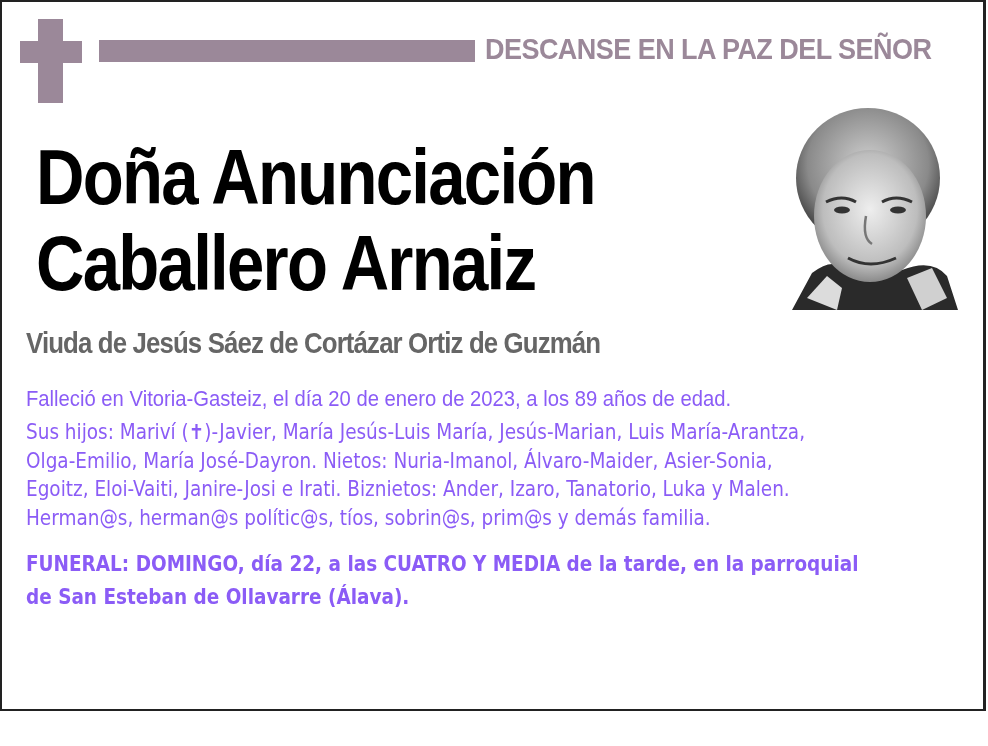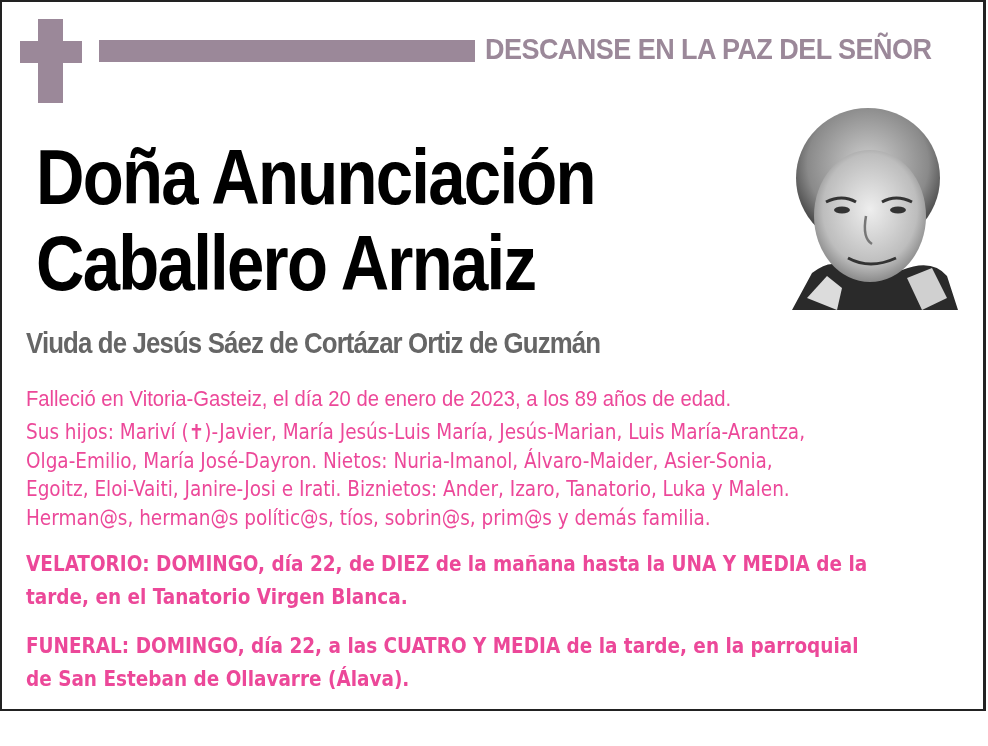--- a/index.html
+++ b/index.html
@@ -41,21 +41,21 @@
     .widow {
       position: absolute; left: 24px; top: 324px;
       font-family: "Liberation Sans", sans-serif; font-weight: bold;
       font-size: 30px; letter-spacing: -1px; color: #666;
       white-space: nowrap; transform: scaleX(0.86); transform-origin: left top;
     }
 
     .body {
       position: absolute; left: 24px; top: 382px; width: 960px;
       font-family: "DejaVu Sans Condensed", "DejaVu Sans", sans-serif;
-      font-size: 20.5px; color: #ec4899;
+      font-size: 20.5px; color: #8b5cf6;
     }
     .body p { white-space: nowrap; transform-origin: left top; }
     .died { line-height: 30px; margin-bottom: 4px; font-family: "Liberation Sans", sans-serif; font-size: 22px; transform: scaleX(0.92); }
     .family { line-height: 28.5px; margin-bottom: 16px; }
     .family span { display: block; }
     .bold { font-weight: bold; line-height: 33px; }
     .bold span { display: block; }
     .bold.gap { margin-top: 16px; }
   </style>
 </head>
@@ -107,22 +107,18 @@
   <div class="widow">Viuda de Jesús Sáez de Cortázar Ortiz de Guzmán</div>
 
   <div class="body">
     <p class="died">Falleció en Vitoria-Gasteiz, el día 20 de enero de 2023, a los 89 años de edad.</p>
     <p class="family">
       <span>Sus hijos: Mariví (✝)-Javier, María Jesús-Luis María, Jesús-Marian, Luis María-Arantza,</span>
       <span>Olga-Emilio, María José-Dayron. Nietos: Nuria-Imanol, Álvaro-Maider, Asier-Sonia,</span>
       <span>Egoitz, Eloi-Vaiti, Janire-Josi e Irati. Biznietos: Ander, Izaro, Tanatorio, Luka y Malen.</span>
       <span>Herman@s, herman@s polític@s, tíos, sobrin@s, prim@s y demás familia.</span>
     </p>
-    <p class="bold">
-      <span>VELATORIO: DOMINGO, día 22, de DIEZ de la mañana hasta la UNA Y MEDIA de la</span>
-      <span>tarde, en el Tanatorio Virgen Blanca.</span>
-    </p>
     <p class="bold gap">
       <span>FUNERAL: DOMINGO, día 22, a las CUATRO Y MEDIA de la tarde, en la parroquial</span>
       <span>de San Esteban de Ollavarre (Álava).</span>
     </p>
   </div>
 </div>
 
 </body></html>

